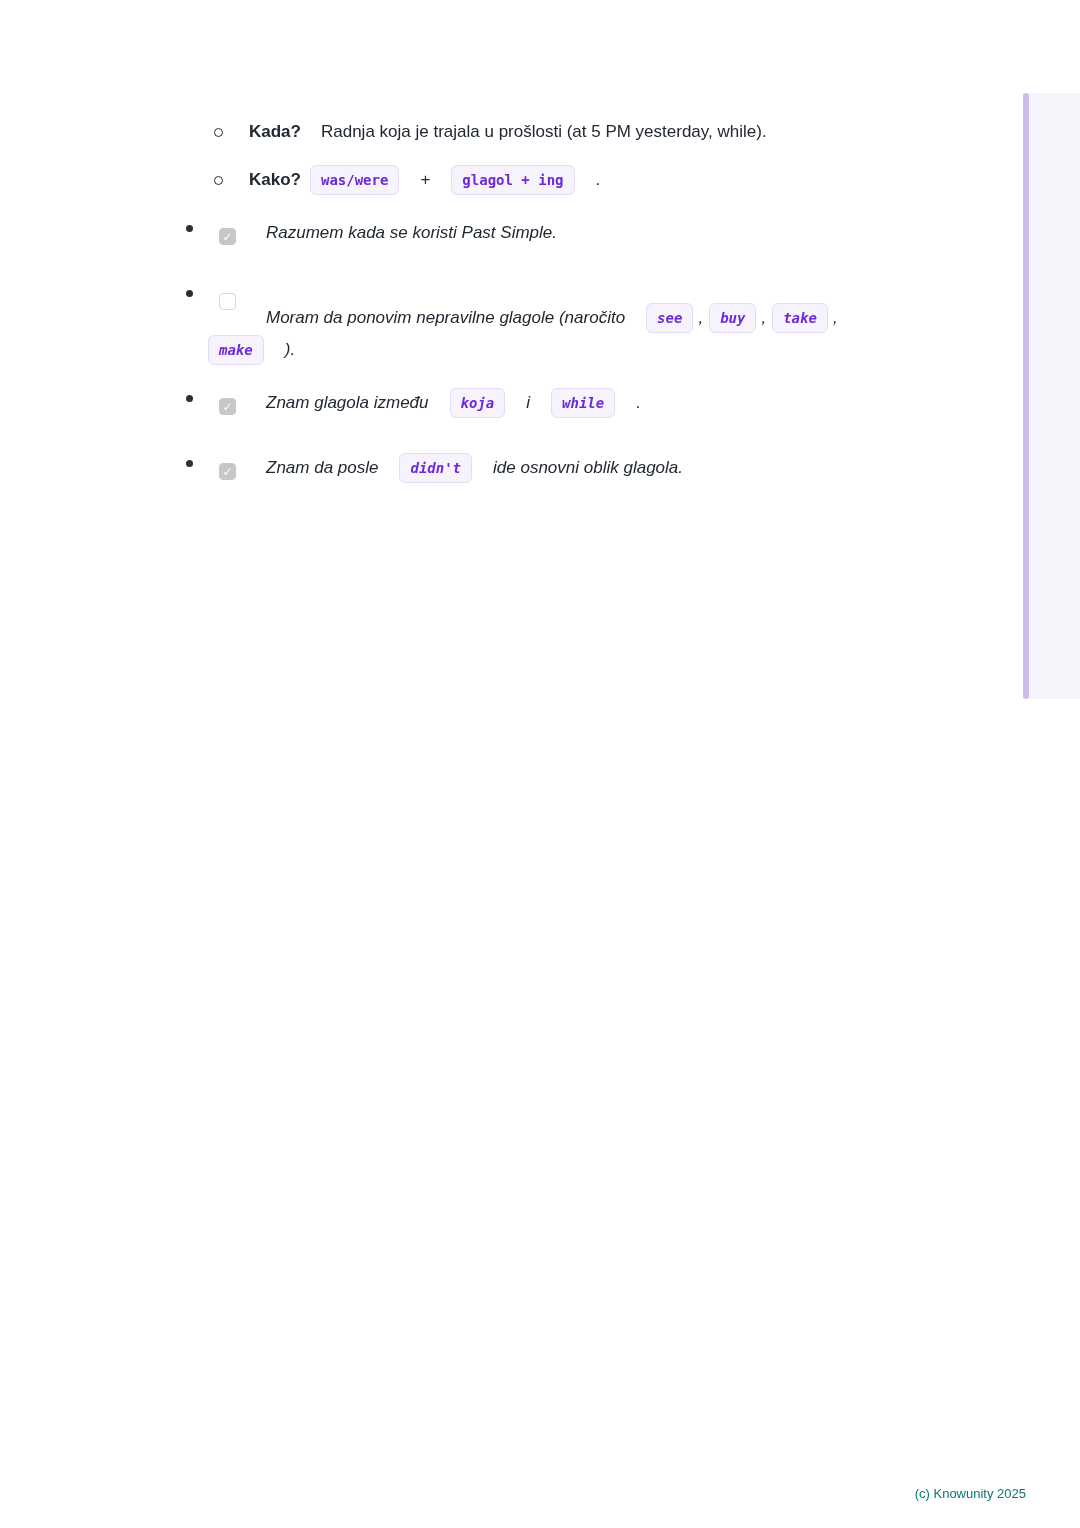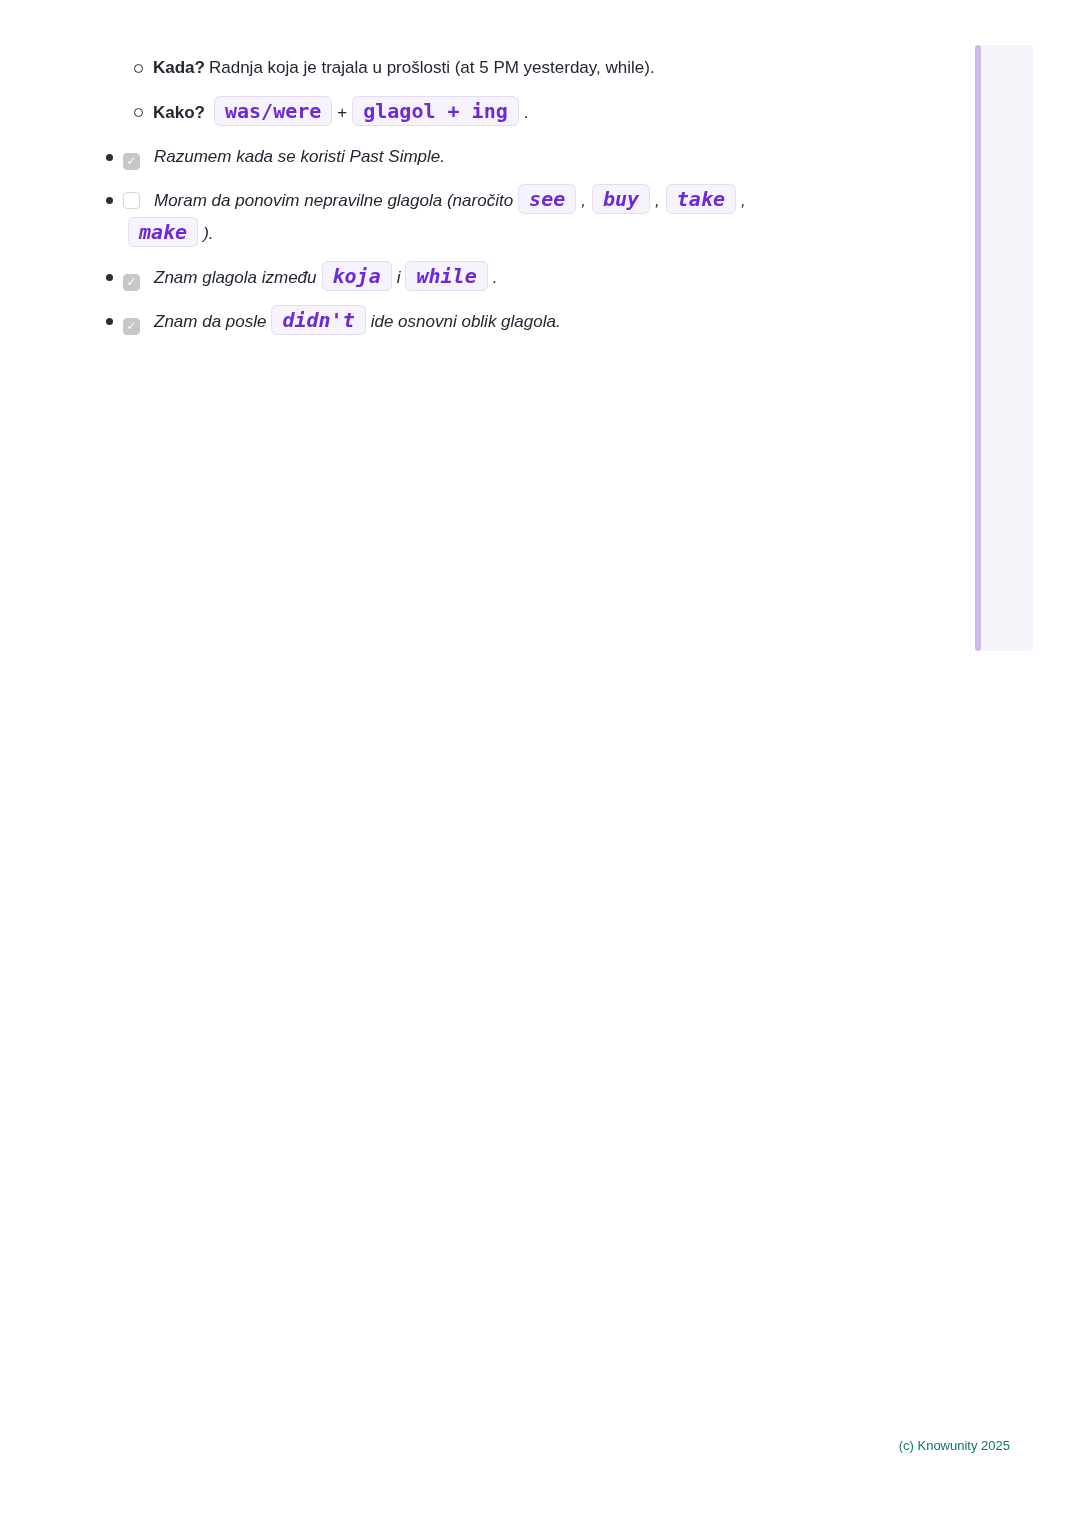--- a/index.html
+++ b/index.html
@@ -1,15 +1,15 @@
 <!DOCTYPE html>
 <html><head>
 <meta charset="utf-8">
 <style>
-  * { margin: 0; padding: 0; box-sizing: border-box; }
+  * { margin: 16px; padding: 0; box-sizing: border-box; }
   html, body { background: #ffffff; }
   body {
     width: 1080px; height: 1528px;
     position: relative;
     font-family: "Liberation Sans", "DejaVu Sans", sans-serif;
     font-size: 17px;
     color: #212832;
     overflow: hidden;
   }
 
@@ -49,21 +49,21 @@
   .nested { margin-top: 22px; }
   .code-line { margin-top: 14px; }
 
   .bold { font-weight: bold; }
   .label { font-weight: bold; margin-right: 4px; }
 
   .code-badge {
     display: inline-block;
     font-family: "DejaVu Sans Mono", "Liberation Mono", monospace;
     font-weight: bold;
-    font-size: 20px;
+    font-size: 14px;
     line-height: 22px;
     color: #6d28d9;
     background: #f6f3fd;
     border: 1px solid #e4dcf7;
     border-radius: 6px;
     padding: 3px 10px;
     margin: 0 5px;
     vertical-align: baseline;
     white-space: nowrap;
   }
@@ -152,21 +152,21 @@
     </li>
   </ul>
 
 
 
   <ul class="checklist">
     <li>
       <span class="checkbox checked"></span><span>Razumem kada se koristi Past Simple.</span>
     </li>
     <li>
-      <span class="checkbox"></span><span>Moram da ponovim nepravilne glagola (naročito</span><span class="code-badge">see</span><span class="comma">,</span><span class="code-badge">buy</span><span class="comma">,</span><span class="code-badge">take</span><span class="comma">,</span><span class="code-badge">make</span><span>).</span>
+      <span class="checkbox"></span><span>Moram da ponovim nepravilne glagole (naročito</span><span class="code-badge">see</span><span class="comma">,</span><span class="code-badge">buy</span><span class="comma">,</span><span class="code-badge">take</span><span class="comma">,</span><span class="code-badge">make</span><span>).</span>
     </li>
     <li>
       <span class="checkbox checked"></span><span>Znam glagola između</span><span class="code-badge">koja</span><span>i</span><span class="code-badge">while</span><span>.</span>
     </li>
     <li>
       <span class="checkbox checked"></span><span>Znam da posle</span><span class="code-badge">didn't</span><span>ide osnovni oblik glagola.</span>
     </li>
   </ul>
 
 </div>

